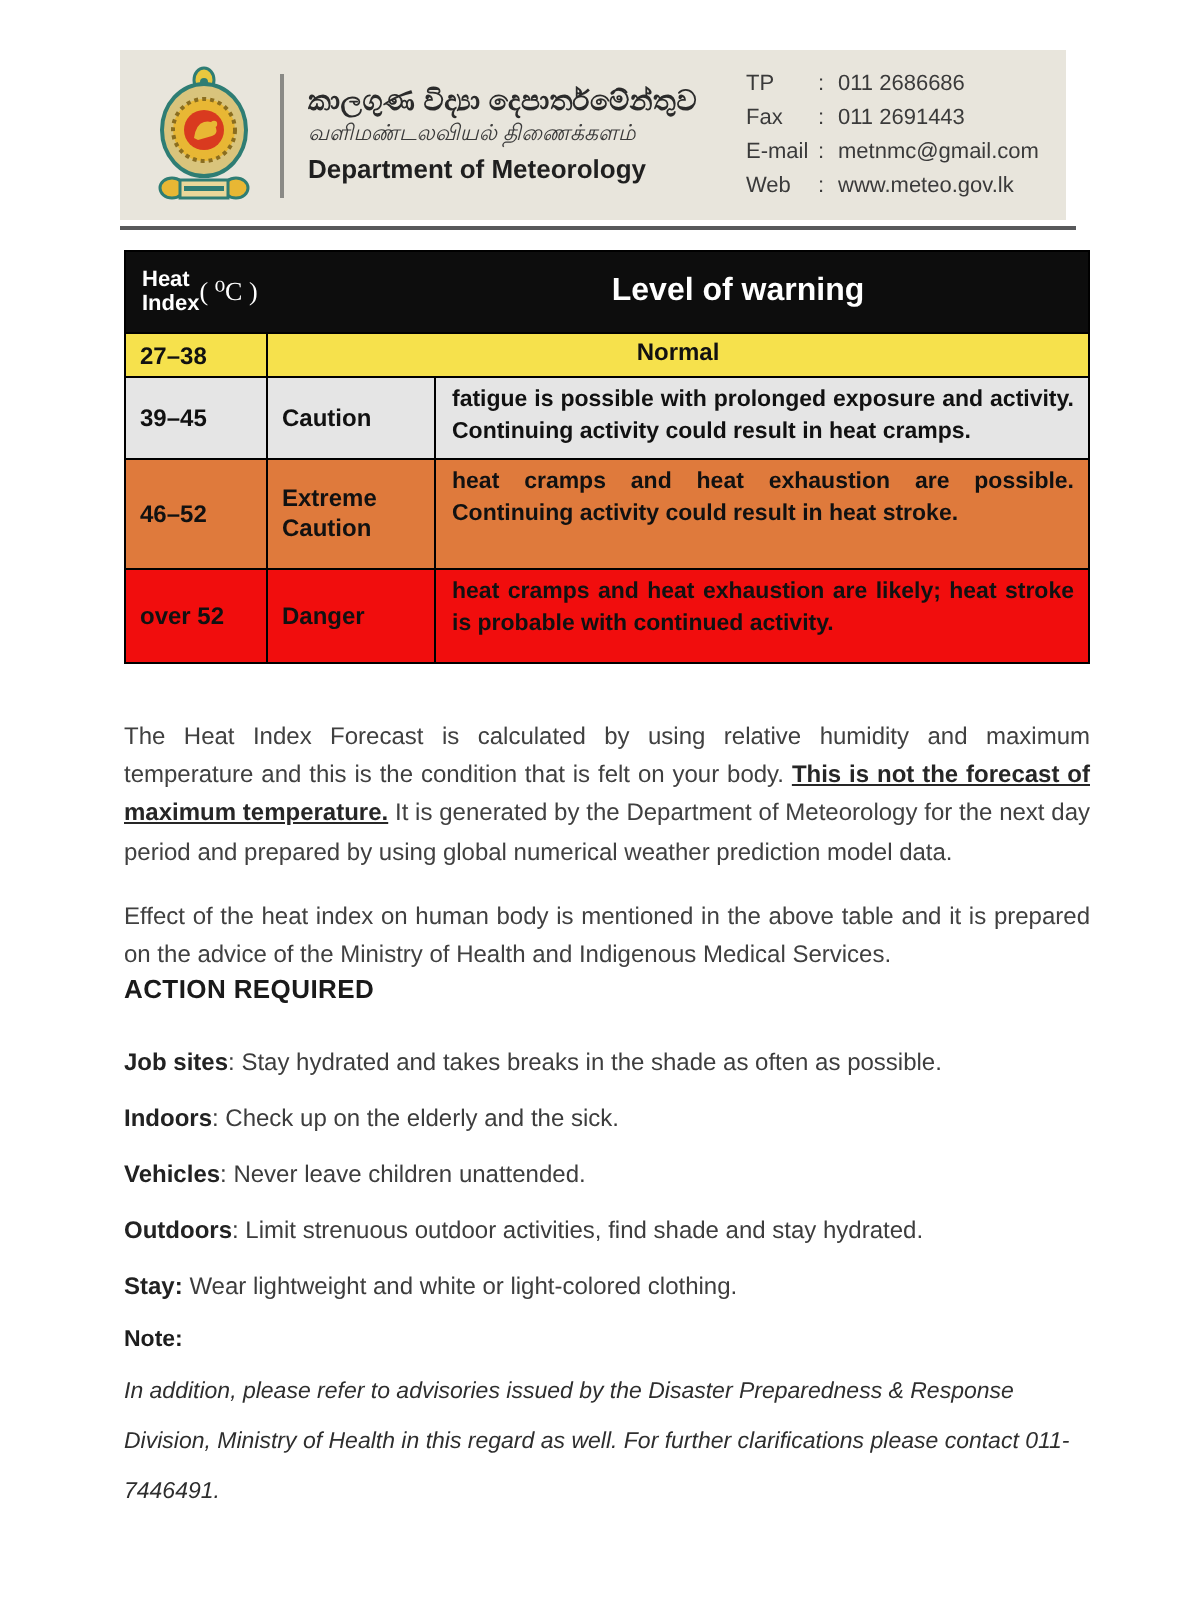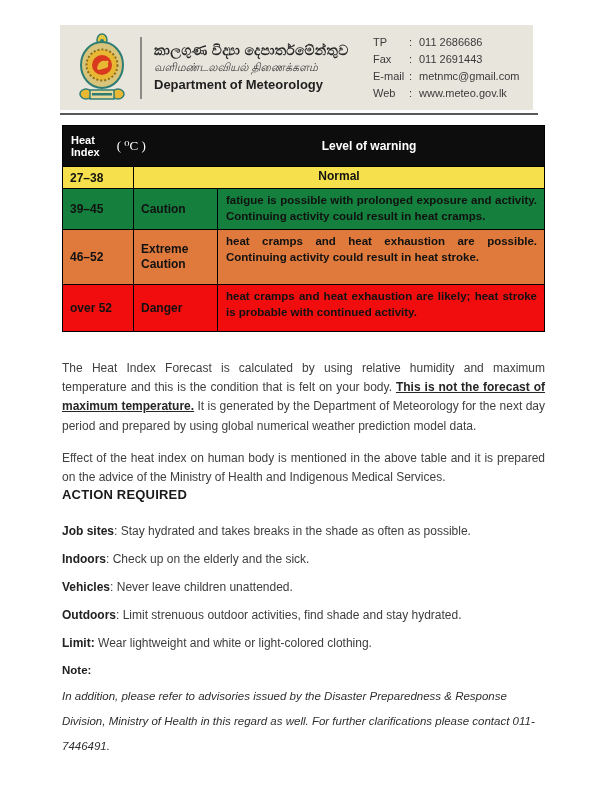--- a/index.html
+++ b/index.html
@@ -33,24 +33,24 @@
   .lh-contact-label { width:36px; }
   .lh-contact-colon { width:10px; }
   .lh-contact-value { white-space:nowrap; }
   .header-rule { width:478px; margin-left:-2px; margin-top:3px; border-bottom:2px solid #58595b; }
 
   
   .htable { width:483px; margin-top:10px; border:1px solid #000; font-weight:bold; color:#111; }
   .thead {
     background:#0d0d0d; color:#fff; display:flex; align-items:center; height:40px;
   }
-  .thead-left { width:155px; display:flex; align-items:center; padding-left:8px;gap:17px; }
+  .thead-left { width:155px; display:flex; align-items:center; padding-left:8px; }
   .thead-hi { font-size:11px; line-height:12px; font-weight:bold; }
   .thead-unit { font-size:13px; font-weight:normal; margin-left:0; font-family:"Liberation Serif","DejaVu Serif",serif; }
-  .thead-right { flex:1; text-align:center; font-size:12px; font-weight:bold; padding-right:24px; }
+  .thead-right { flex:1; text-align:center; font-size:16px; font-weight:bold; padding-right:24px; }
   .trow { display:flex; border-top:1px solid #000; align-items:stretch; }
   .cell-range { width:71px; border-right:1px solid #000; padding:3px 4px 3px 7px; font-size:12px; display:flex; align-items:center; }
   .cell-level { width:84px; border-right:1px solid #000; padding:3px 4px 3px 7px; font-size:12px; display:flex; align-items:center; line-height:1.25; }
   .cell-desc { flex:1; padding:3px 7px 4px 8px; font-size:11.5px; line-height:1.4; text-align:justify; }
   .cell-merged { flex:1; text-align:center; font-size:12px; padding:2px 0; }
   .row-normal { min-height:22px; }
   .row-caution { min-height:41px; }
   .row-extreme { min-height:55px; }
   .row-danger { min-height:47px; }
 
@@ -129,21 +129,21 @@
           <div class="thead-unit">( ⁰C )</div>
         </div>
         <div class="thead-right">Level of warning</div>
       </div>
 
       <div class="trow row-normal" style="background: rgb(246, 225, 76);">
         <div class="cell-range">27–38</div>
         <div class="cell-merged">Normal</div>
       </div>
 
-      <div class="trow row-caution" style="background: #15803d;">
+      <div class="trow row-caution" style="background: #e5e5e5;">
         <div class="cell-range">39–45</div>
         <div class="cell-level">Caution</div>
         <div class="cell-desc">fatigue is possible with prolonged exposure and activity. Continuing activity could result in heat cramps.</div>
       </div>
 
       <div class="trow row-extreme" style="background: rgb(223, 122, 60);">
         <div class="cell-range">46–52</div>
         <div class="cell-level">Extreme Caution</div>
         <div class="cell-desc">heat cramps and heat exhaustion are possible. Continuing activity could result in heat stroke.</div>
       </div>
@@ -158,20 +158,20 @@
     <p class="para para-1"><span>The Heat Index Forecast is calculated by using relative humidity and maximum temperature and this is the condition that is felt on your body. </span><span class="bold-underline">This is not the forecast of maximum temperature.</span><span> It is generated by the Department of Meteorology for the next day period and prepared by using global numerical weather prediction model data.</span></p>
 
     <p class="para para-2">Effect of the heat index on human body is mentioned in the above table and it is prepared on the advice of the Ministry of Health and Indigenous Medical Services.</p>
 
     <div class="action-heading">ACTION REQUIRED</div>
     <div class="action-list">
       <div class="action-item"><span class="action-label">Job sites</span><span>: </span><span>Stay hydrated and takes breaks in the shade as often as possible.</span></div>
       <div class="action-item"><span class="action-label">Indoors</span><span>: </span><span>Check up on the elderly and the sick.</span></div>
       <div class="action-item"><span class="action-label">Vehicles</span><span>: </span><span>Never leave children unattended.</span></div>
       <div class="action-item"><span class="action-label">Outdoors</span><span>: </span><span>Limit strenuous outdoor activities, find shade and stay hydrated.</span></div>
-      <div class="action-item"><span class="action-label">Limit:</span><span> </span><span>Wear lightweight and white or light-colored clothing.</span></div>
+      <div class="action-item"><span class="action-label">Stay:</span><span> </span><span>Wear lightweight and white or light-colored clothing.</span></div>
     </div>
 
     <div class="note-heading">Note:</div>
     <div class="note-text">In addition, please refer to advisories issued by the Disaster Preparedness &amp; Response Division, Ministry of Health in this regard as well. For further clarifications please contact 011-7446491.</div>
 
   </div>
 </div>
 
 </body></html>

